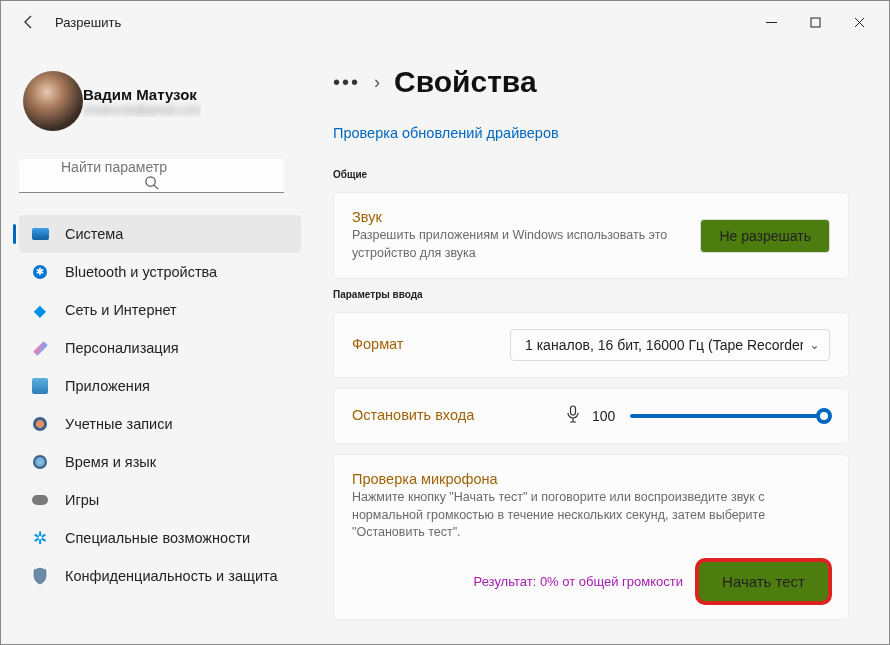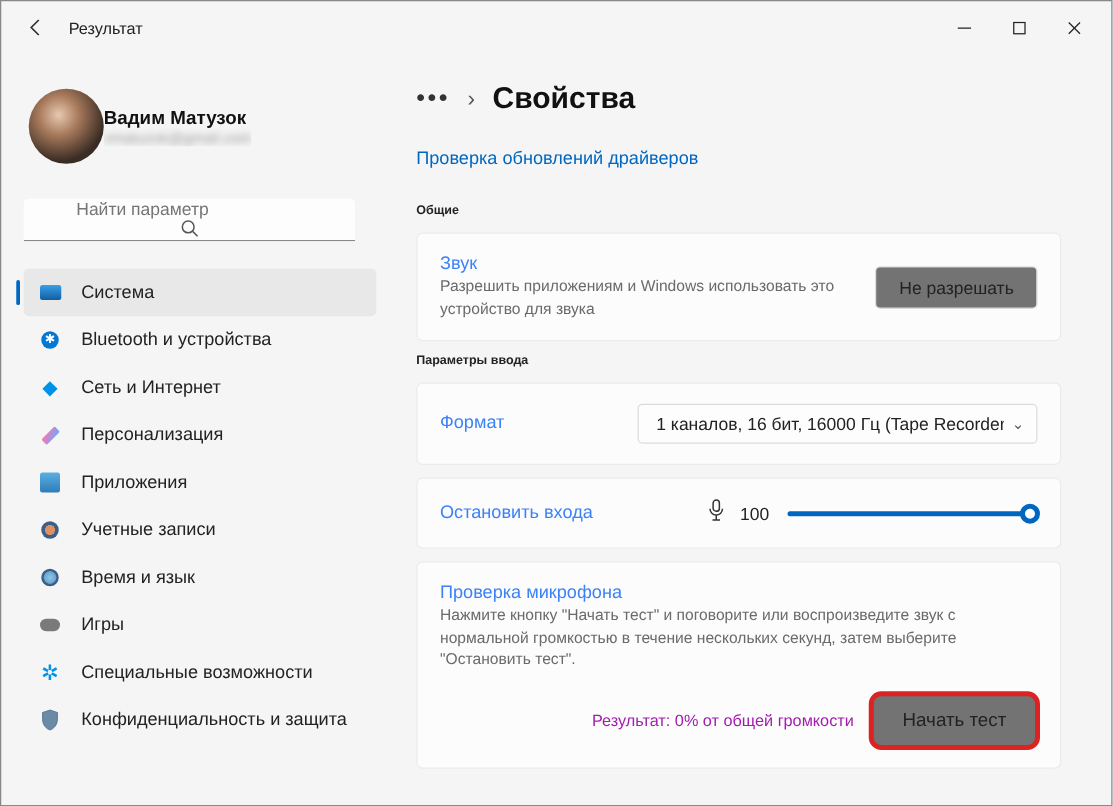--- a/index.html
+++ b/index.html
@@ -38,32 +38,32 @@
     .ic-acc { width:14px; height:14px; border-radius:50%; background: radial-gradient(circle,#e09060 40%,#3a5f8a 42%); }
     .ic-time { width:14px; height:14px; border-radius:50%; border:2px solid #3a5f8a; position:relative; background: radial-gradient(#8fc5e8,#5a95c0); }
     .ic-game { width:16px; height:10px; border-radius:5px; background:#7a7a7a; }
     .ic-acc2 { color:#0091ea; font-size:17px; }
     .ic-priv { color:#555; }
     
     .main { flex: 1; padding: 8px 40px 0 22px; overflow: hidden; }
     .crumbs { display: flex; align-items: center; gap: 14px; margin: 14px 0 10px 0; }
     .crumb-dots { font-size: 20px; letter-spacing: 2px; color: #333; cursor: pointer; }
     .crumb-sep { font-size: 18px; color: #555; }
-    .page-title { font-size: 24px; font-weight: 600; color: #111; }
+    .page-title { font-size: 30px; font-weight: 600; color: #111; }
     .driver-link { color: #0067c0; font-size: 14.5px; cursor: pointer; margin: 16px 0 28px 0; display: inline-block; }
     
     .section-h { font-size: 10px; font-weight: 600; color: #222; margin-bottom: 12px; }
     
     .card { background: #fcfcfc; border: 1px solid #ebebeb; border-radius: 5px; margin-bottom: 10px; padding: 16px 18px; }
     .card-row { display: flex; align-items: center; justify-content: space-between; gap: 16px; }
     .card-info { flex: 1; min-width: 0; }
-    .card-title { font-size: 14.5px; color: #3b82f6; margin-bottom: 2px; }
+    .card-title { font-size: 14.5px; color: #a16207; margin-bottom: 2px; }
     .card-desc { font-size: 12.5px; color: #6a6a6a; line-height: 1.4; }
     
-    .btn { background: #737373; border: 1px solid #dcdcdc; border-radius: 4px; padding: 8px 18px; font-size: 14px; color: #222; cursor: pointer; white-space: nowrap; }
+    .btn { background: #4d7c0f; border: 1px solid #dcdcdc; border-radius: 4px; padding: 8px 18px; font-size: 14px; color: #222; cursor: pointer; white-space: nowrap; }
     .btn.highlight { outline: 4px solid #d22; outline-offset: -2px; border-radius: 8px; padding: 12px 24px; font-size: 15px; }
     
     .select { display: flex; align-items: center; justify-content: space-between; background: #fdfdfd; border: 1px solid #dcdcdc; border-radius: 4px; padding: 7px 10px 7px 14px; width: 320px; font-size: 14px; color: #222; cursor: pointer; overflow: hidden; }
     .select span { overflow: hidden; white-space: nowrap; text-overflow: clip; }
     .select .chev { font-size: 12px; color: #555; margin-left: 6px; }
     
     .vol-row { display: flex; align-items: center; gap: 12px; flex: 1; justify-content: flex-end; }
     .mic-ic { width:14px; height:18px; }
     .vol-val { font-size: 14px; color: #222; min-width: 26px; }
     .slider { flex: 0 0 200px; height: 4px; background: #0067c0; border-radius: 2px; position: relative; }
@@ -74,21 +74,21 @@
   </style>
 </head>
 <body>
 
 <div class="titlebar">
   <span class="back-arrow">
     <svg viewBox="0 0 16 16">
         <path d="M10 2 L4 8 L10 14" stroke="#333" stroke-width="1.4" fill="none"></path>
       </svg>
   </span>
-  <span class="window-title">Результат</span>
+  <span class="window-title">Разрешить</span>
   <div class="window-controls">
     <div class="win-ctrl">
         <svg viewBox="0 0 11 11">
           <line x1="0" y1="5.5" x2="11" y2="5.5" stroke="#222" stroke-width="1"></line>
         </svg>
       </div>
     <div class="win-ctrl">
         <svg viewBox="0 0 11 11">
           <rect x="1" y="1" width="9" height="9" stroke="#222" stroke-width="1" fill="none"></rect>
         </svg>

